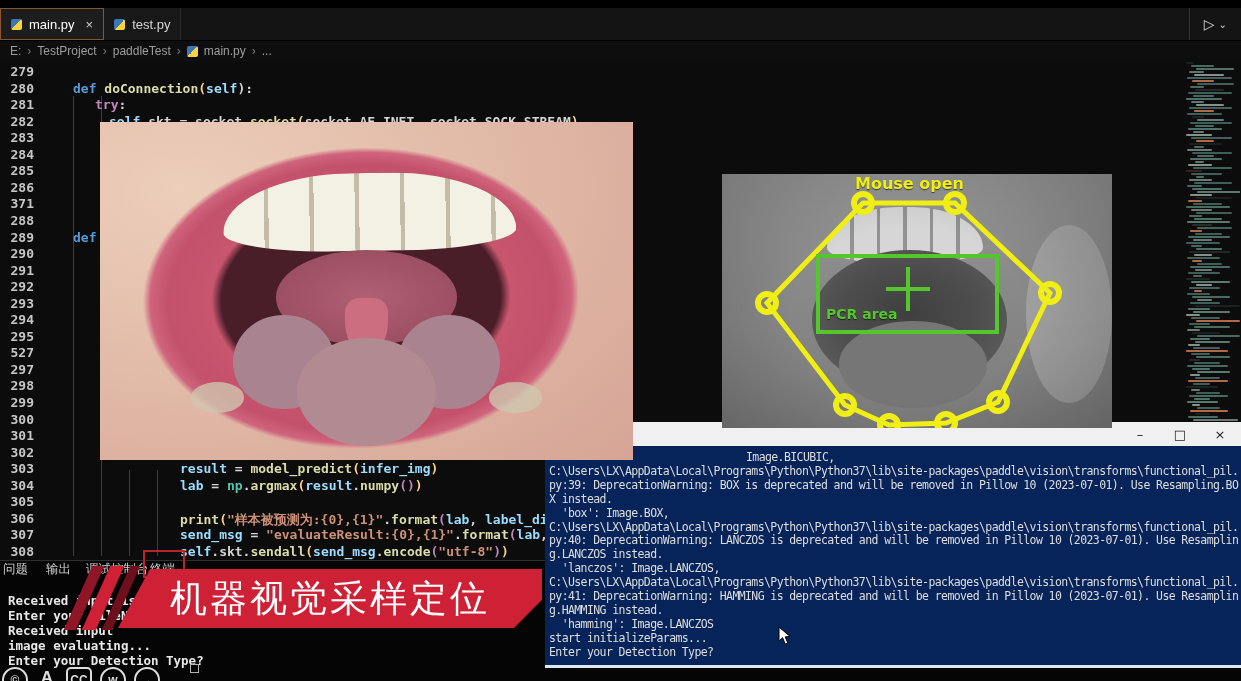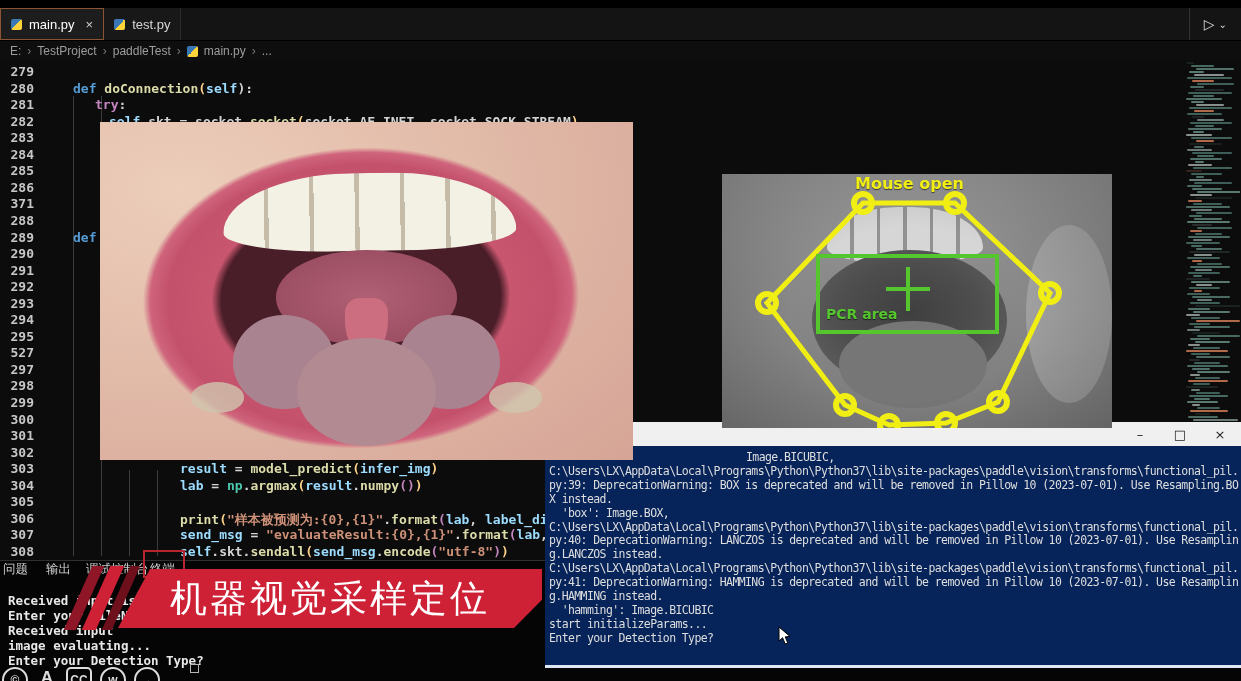--- a/index.html
+++ b/index.html
@@ -341,24 +341,25 @@
     </div>
     <div id="cbody">
         <div class="cline" style="padding-left: 197px;">Image.BICUBIC,</div>
         <div class="cline">C:\Users\LX\AppData\Local\Programs\Python\Python37\lib\site-packages\paddle\vision\transforms\functional_pil.</div>
         <div class="cline">py:39: DeprecationWarning: BOX is deprecated and will be removed in Pillow 10 (2023-07-01). Use Resampling.BO</div>
         <div class="cline">X instead.</div>
         <div class="cline">  'box': Image.BOX,</div>
         <div class="cline">C:\Users\LX\AppData\Local\Programs\Python\Python37\lib\site-packages\paddle\vision\transforms\functional_pil.</div>
         <div class="cline">py:40: DeprecationWarning: LANCZOS is deprecated and will be removed in Pillow 10 (2023-07-01). Use Resamplin</div>
         <div class="cline">g.LANCZOS instead.</div>
+        <div class="cline">  'lanczos': Image.LANCZOS,</div>
         <div class="cline">C:\Users\LX\AppData\Local\Programs\Python\Python37\lib\site-packages\paddle\vision\transforms\functional_pil.</div>
         <div class="cline">py:41: DeprecationWarning: HAMMING is deprecated and will be removed in Pillow 10 (2023-07-01). Use Resamplin</div>
         <div class="cline">g.HAMMING instead.</div>
-        <div class="cline">  'hamming': Image.BICUBIC</div>
+        <div class="cline">  'hamming': Image.LANCZOS</div>
         <div class="cline">start initializeParams...</div>
         <div class="cline">Enter your Detection Type?</div>
       </div>
     <svg id="cursor" width="14" height="20" viewBox="0 0 14 20">
       <path d="M1,1 L1,15 L4.6,11.8 L7.2,18 L9.8,16.9 L7.2,10.9 L12,10.4 Z" fill="#fff" stroke="#000" stroke-width="1"></path>
     </svg>
   </div>
 
   <div id="grayimg">
     <div class="g-light"></div>

